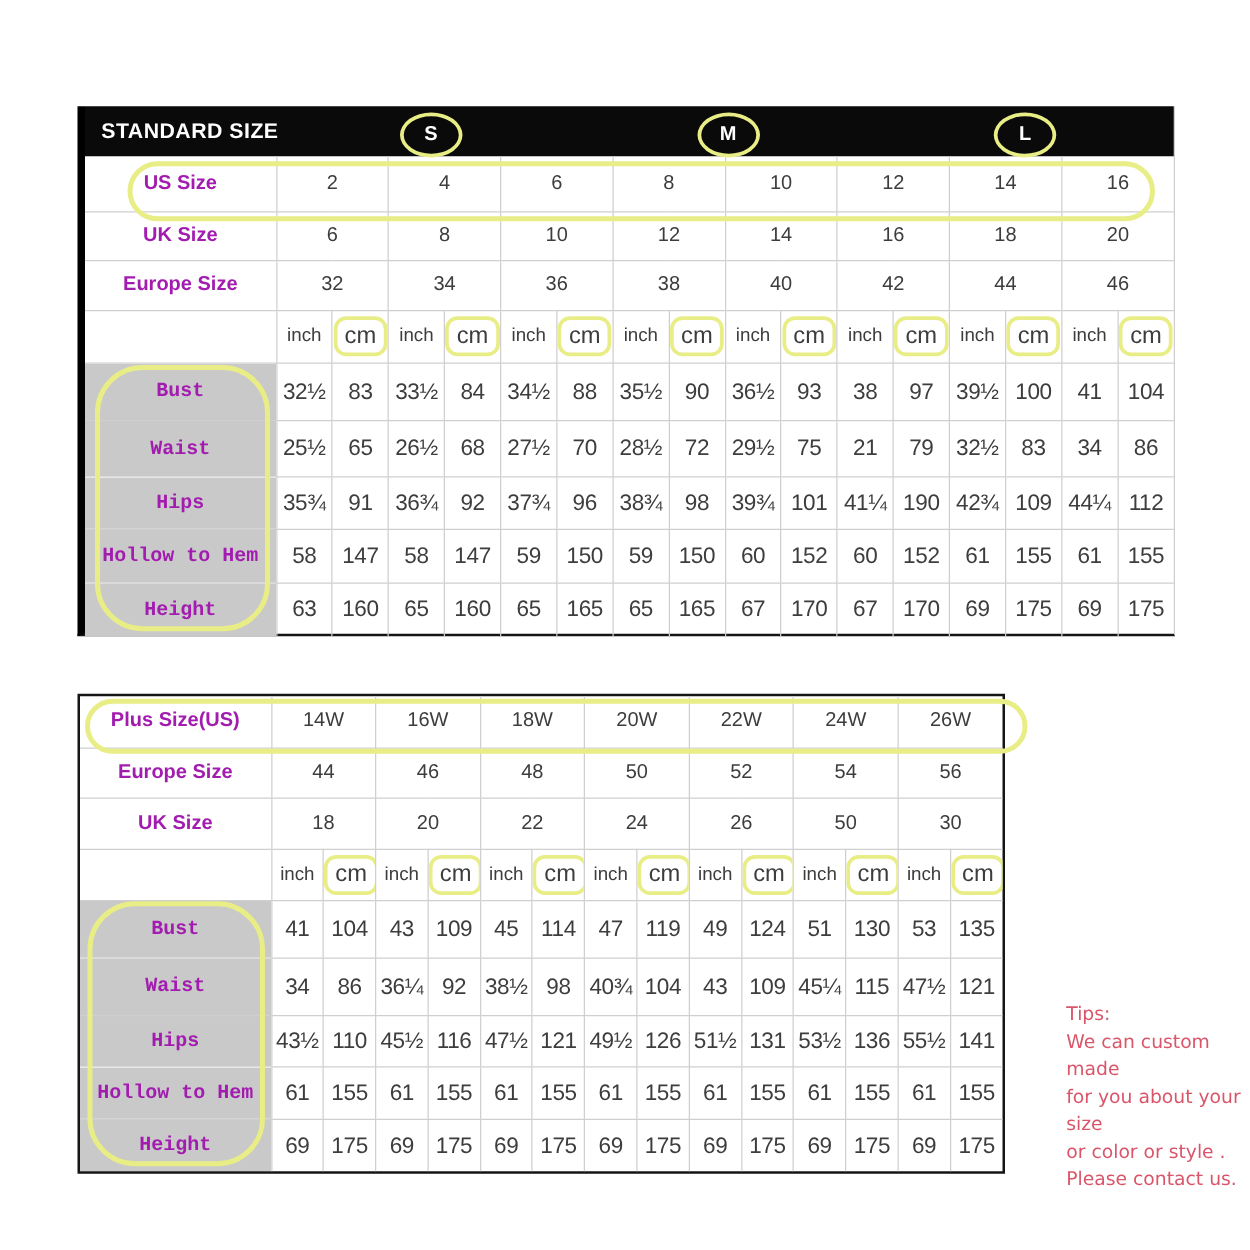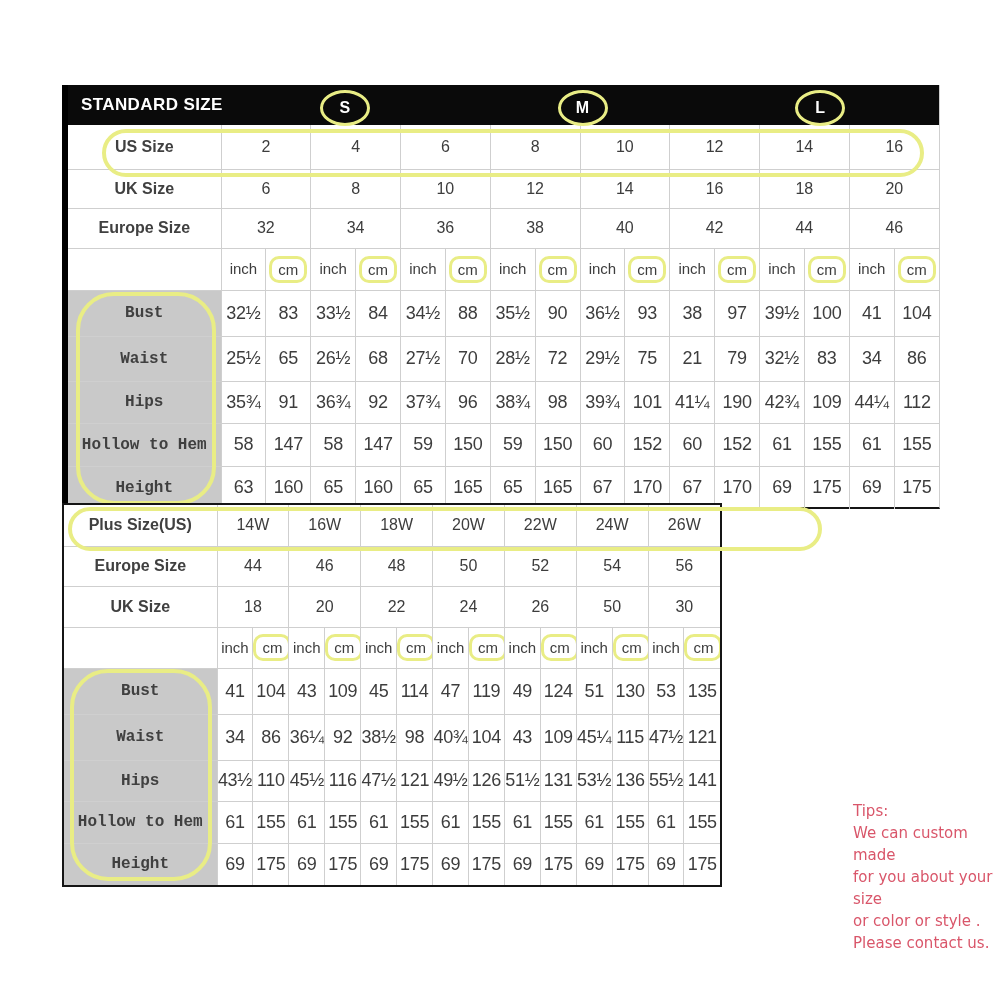--- a/index.html
+++ b/index.html
@@ -3,47 +3,47 @@
 <meta charset="utf-8">
 <style>
   *{box-sizing:border-box;margin:0;padding:0;}
   html,body{background:#fff;}
   body{font-family:"Liberation Sans",sans-serif;}
   .canvas{position:relative;width:1000px;height:1000px;background:#fff;overflow:hidden;}
 
   .tbl-wrap{position:absolute;background:#fff;}
   #t1{left:62px;top:85px;width:878px;height:424px;
       border-left:6px solid #000000;border-right:1px solid #cfcfcf;border-bottom:2px solid #151515;}
-  #t2{left:62px;top:503px;width:660px;height:384px;border:2px solid #151515;}
+  #t2{left:62px;top:555px;width:742px;height:384px;border:2px solid #151515;}
 
   
   .hdr{height:40px;background:var(--header-bg,#0a0a0a);display:flex;align-items:center;color:var(--header-text,#fff);}
   .hdr-title{width:158px;padding-left:13px;font-weight:bold;font-size:17px;letter-spacing:.4px;white-space:nowrap;}
   .hdr-zone{flex:1;display:flex;justify-content:center;align-items:center;}
   .size-ellipse{display:inline-flex;justify-content:center;align-items:center;
       min-width:50px;height:36px;margin-top:6px;border:3px solid var(--hl,#e9ed85);
       border-radius:50%;font-weight:bold;font-size:16px;color:#fff;background:transparent;}
 
   table{border-collapse:collapse;width:100%;table-layout:fixed;}
   col.clabel{width:153px;}
   td,th{border:1px solid var(--grid,#cfcfcf);text-align:center;vertical-align:middle;
         color:var(--txt,#3d3d3d);overflow:hidden;}
   td:first-child,th:first-child{border-left:none;}
   td:last-child{border-right:none;}
   #t1 tr:first-child th,#t1 tr:first-child td{border-top:none;}
   #t2 tr:first-child th,#t2 tr:first-child td{border-top:none;}
   #t1 tr:last-child th,#t1 tr:last-child td,
   #t2 tr:last-child th,#t2 tr:last-child td{border-bottom:none;}
 
-  th.row-label{font-weight:bold;font-size:16px;color:#404040;}
+  th.row-label{font-weight:bold;font-size:16px;color:#a21caf;}
   th.row-label.gray{background:var(--label-bg,#c9c9c9);font-family:Liberation Mono, monospace;}
   td.size-val{font-size:16px;}
   td.meas-val{font-size:18px;letter-spacing:-0.3px;}
   .unit-inch{font-size:15px;}
-  .unit-cm{display:inline-block;font-size:15px;padding:2px 6px;border:3px solid var(--hl,#e9ed85);border-radius:10px;}
+  .unit-cm{display:inline-block;font-size:19px;padding:2px 6px;border:3px solid var(--hl,#e9ed85);border-radius:10px;}
 
   
   .overlay{position:absolute;border:4px solid var(--hl,#e9ed85);pointer-events:none;background:transparent;}
   #us-row-highlight{left:34px;top:44px;width:822px;height:48px;border-radius:24px;}
   #t1-label-oval{left:8px;top:207px;width:140px;height:213px;border-radius:38px;}
   #plus-row-highlight{left:4px;top:2px;width:754px;height:44px;border-radius:22px;}
   #t2-label-oval{left:6px;top:164px;width:142px;height:212px;border-radius:38px;}
 
   
   #tips{position:absolute;left:853px;top:800px;width:150px;color:var(--tips,#d9566a);

